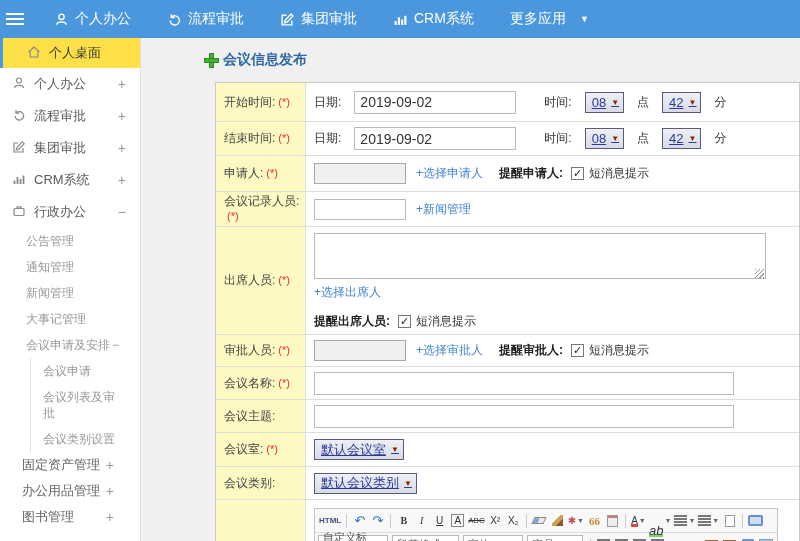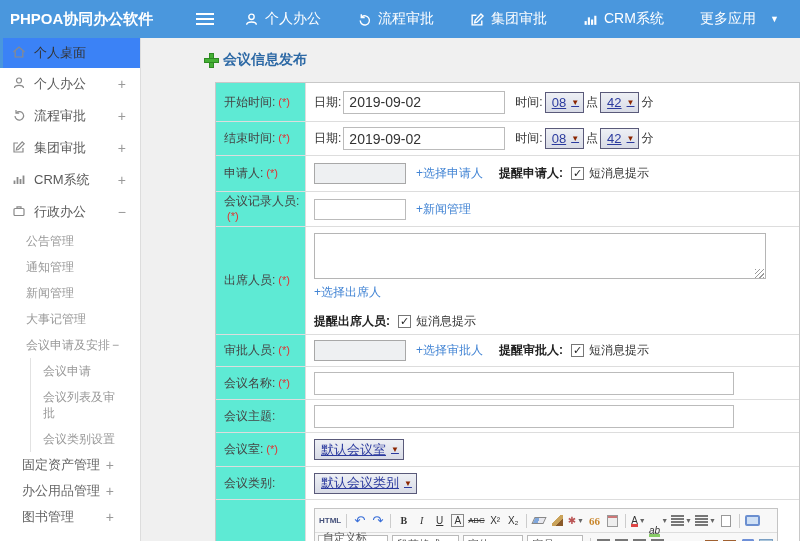--- a/index.html
+++ b/index.html
@@ -12,21 +12,21 @@
   .hamburger { width:18px; height:2px; background:#fff; box-shadow:0 5px 0 #fff, 0 10px 0 #fff;
     margin:-10px 30px 0 6px; cursor:pointer; }
   .nav-item { display:flex; align-items:center; gap:6px; font-size:14px; margin-right:36px; cursor:pointer; white-space:nowrap; }
   .nav-item svg { display:block; }
   .nav-caret { font-size:9px; margin-left:-22px; cursor:pointer; }
 
   
   .sidebar { position:absolute; left:0; top:38px; width:141px; bottom:0; background:#fff;
     border-right:1px solid #ddd; font-size:13px; color:#5a5a5a; }
   .side-item { height:32px; display:flex; align-items:center; padding-left:12px; gap:8px; position:relative; cursor:pointer; }
-  .side-item.active { height:30px; background:#3b82f6; border-left:3px solid #4a97dd; padding-left:9px; color:#333; }
+  .side-item.active { height:30px; background:#fde047; border-left:3px solid #4a97dd; padding-left:24px; color:#333; }
   .side-item svg { flex-shrink:0; }
   .expander { position:absolute; right:14px; color:#999; font-size:14px; font-weight:normal; }
   .sub-item { height:26px; display:flex; align-items:center; padding-left:26px; font-size:12px; color:#999; cursor:pointer; }
   .group-label { height:26px; display:flex; align-items:center; padding-left:26px; font-size:12px; color:#999; gap:2px; cursor:pointer; }
   .nested { margin-left:30px; border-left:1px solid #e2e2e2; }
   .nested .sub-item { padding-left:12px; width:92px; height:auto; min-height:26px; line-height:16px; padding-top:5px; padding-bottom:5px; align-items:flex-start; }
   .bottom-items .side-item { height:26px; font-size:13px; color:#666; padding-left:22px; }
   .bottom-items .expander { right:26px; }
 
   
@@ -34,21 +34,21 @@
   .page-title { display:flex; align-items:center; gap:5px; margin:13px 0 0 64px; }
   .page-title .ttl { font-size:14px; font-weight:bold; color:#2d69a5; }
   .plus-ico { position:relative; width:13px; height:13px; display:inline-block; }
   .plus-ico::before { content:""; position:absolute; left:5px; top:0; width:3px; height:13px; background:#45b035; box-shadow:0 0 0 1px #2e8a22; }
   .plus-ico::after { content:""; position:absolute; left:0; top:5px; width:13px; height:3px; background:#45b035; box-shadow:0 0 0 1px #2e8a22; }
 
   
   .ftable { margin:13px 0 0 74px; background:#fff; border:1px solid #c8c8c8; width:calc(100% - 74px); }
   .frow { display:flex; border-top:1px solid #ddd; }
   .frow:first-child { border-top:none; }
-  .lcell { width:90px; flex-shrink:0; background:#5eead4; border-right:1px solid #ddd;
+  .lcell { width:90px; flex-shrink:0; background:#fef9c3; border-right:1px solid #ddd;
     display:flex; align-items:center; padding:2px 3px 2px 8px; font-size:12px; color:#444; flex-wrap:wrap; line-height:15px; }
   .req { color:#e03333; margin-left:3px; font-size:11px; }
   .ccell { flex:1; display:flex; align-items:center; padding:4px 8px; font-size:12px; color:#333; }
   .ccell.col { flex-direction:column; align-items:flex-start; padding:6px 8px 4px; }
 
   input.txt { border:1px solid #bbb; height:23px; font-size:14px; padding:0 5px; color:#333;
     font-family:"Liberation Sans","DejaVu Sans",sans-serif; }
   input.small { height:21px; width:92px; font-size:12px; }
   input.grey { background:#eef0f2; border:1px solid #a8a8a8; }
   input.wide { width:420px; height:23px; }
@@ -62,39 +62,39 @@
     background:linear-gradient(#eef0f5,#d8dbe6); padding:1px 4px 1px 6px; color:#2b3a9e;
     text-decoration:underline; font-size:13px; cursor:pointer; height:21px; }
   .fake-select .caret { display:inline-block; color:#8b2500; font-size:8px; margin-left:5px; }
   .fake-select.time { min-width:37px; justify-content:space-between; }
 
   a.pick { color:#4284d4; text-decoration:none; font-size:12px; margin-left:10px; cursor:pointer; }
   .bold-lbl { font-weight:bold; color:#222; margin-left:16px; }
   .chk { width:13px; height:13px; border:1px solid #777; background:#fff; display:inline-flex;
     align-items:center; justify-content:center; font-size:11px; line-height:11px; color:#222;
     margin:0 5px 0 8px; cursor:pointer; }
-  .gap6 { margin-left:2px; } .gap10 { margin-left:10px; }
+  .gap6 { margin-left:13px; } .gap10 { margin-left:28px; }
 
   
   .editor { width:464px; border:1px solid #c4c4c4; background:#fff; margin:2px 0; }
   .toolbar { display:flex; align-items:center; background:#f8f8f8; border-bottom:1px solid #ddd;
     padding:2px 3px; gap:1px; height:24px; }
   .tbtn { min-width:17px; height:18px; display:inline-flex; align-items:center; justify-content:center;
     font-size:10px; color:#333; border-radius:2px; cursor:pointer; padding:0 1px; }
   .tsep { width:1px; height:14px; background:#ccc; margin:0 3px; }
   .b-html { font-size:8px; font-weight:bold; color:#44507a; }
   .b-undo,.b-redo { color:#3a6fd8; font-size:13px; }
   .b-bold { font-weight:bold; font-family:"Liberation Serif","DejaVu Serif",serif; }
   .b-italic { font-style:italic; font-family:"Liberation Serif","DejaVu Serif",serif; }
   .b-under { text-decoration:underline; }
   .b-abox { border:1px solid #888; padding:0 2px; height:13px; line-height:12px; }
   .b-strike { text-decoration:line-through; font-size:8px; }
   .b-quote { font-weight:bold; font-size:11px; color:#c8862c; font-family:"Liberation Serif",serif; }
   .b-fontcolor { border-bottom:3px solid #d44; height:12px; line-height:11px; }
-  .b-highlight { border-bottom:3px solid #8c6; height:12px; line-height:11px; font-style:italic; font-size:10px;margin-top:20px; }
+  .b-highlight { border-bottom:3px solid #8c6; height:12px; line-height:11px; font-style:italic; font-size:13px;margin-top:20px; }
   .b-paint { color:#b55; }
   .mini-caret { font-size:7px; color:#666; margin-left:1px; }
   .i-eraser { width:12px; height:7px; transform:skewX(-25deg); border:1px solid #888;
     background:linear-gradient(90deg,#7fa7dd 45%,#e8e8ee 45%); }
   .i-brush { width:11px; height:11px; background:linear-gradient(135deg,transparent 38%,#caa35a 38% 68%,#8a5a2a 68%); }
   .i-paste { width:11px; height:12px; border:1px solid #999; background:#eee; box-shadow:inset 0 2px 0 #c77; }
   .i-bars { width:13px; height:11px; background:repeating-linear-gradient(to bottom,#777 0 2px,transparent 2px 3px); }
   .i-page { width:10px; height:12px; border:1px solid #999; background:#fff; }
   .i-monitor { width:15px; height:11px; border:2px solid #6b8fd0; border-radius:2px; background:#cfe0f5; }
   .i-link { width:14px; height:7px; border:2px solid #8aa0b5; border-radius:4px; }
@@ -110,21 +110,20 @@
     background-size:5px 4px; background-color:#fff; }
   .tb-select { border:1px solid #b9b9b9; background:#fff; height:19px; padding:0 4px;
     display:inline-flex; align-items:center; justify-content:space-between; font-size:11px;
     color:#555; margin-right:3px; cursor:pointer; }
   .tb-select .caret { font-size:8px; color:#666; }
 </style>
 </head>
 <body>
 
 <div class="topnav">
-  <div class="logo">PHPOA协同办公软件</div>
   <span class="hamburger"></span>
 
   <div class="nav-item">
     <span>
         <svg width="15" height="15" viewBox="0 0 14 14" fill="none" stroke="#fff" stroke-width="1.3">
           <circle cx="7" cy="4.5" r="2.5"></circle>
           <path d="M2.5 12 C2.5 8.5 11.5 8.5 11.5 12"></path>
         </svg>
       </span>
     <span>个人办公</span>

